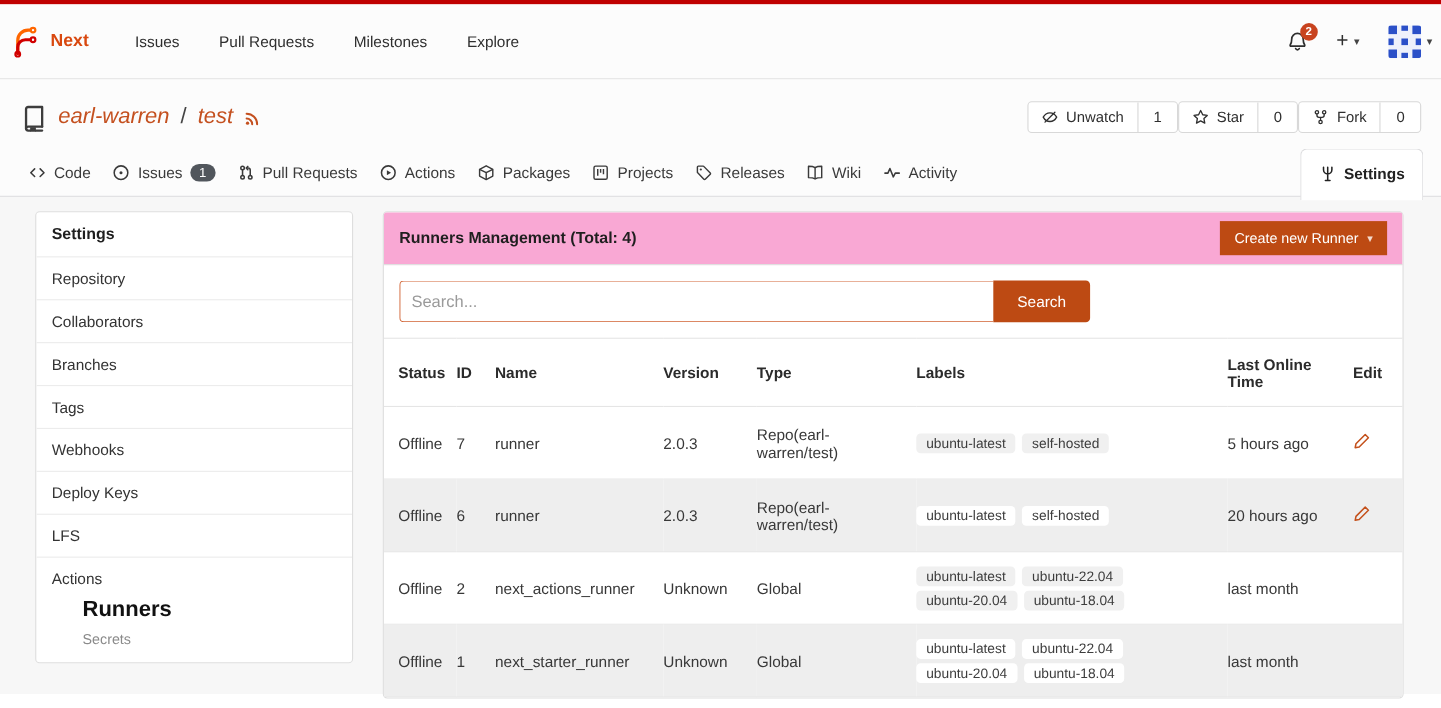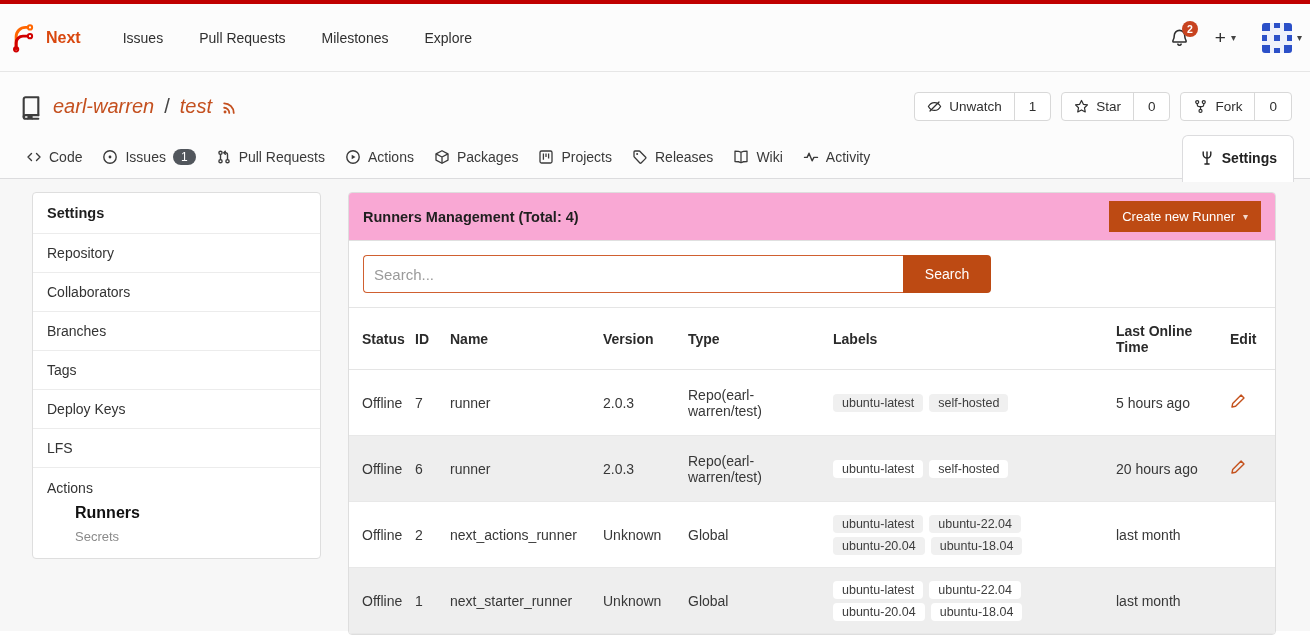--- a/index.html
+++ b/index.html
@@ -24,21 +24,21 @@
     display:flex; align-items:center; justify-content:center; }
   .plus-group, .avatar-group { display:flex; align-items:center; gap:5px; font-size:19px; color:#2f2f2f; }
   .caret { font-size:10px; color:#444; }
   .avatar { width:30px; height:30px; border-radius:3px; overflow:hidden; display:block; }
 
   
   .repo-header { display:flex; align-items:center; padding:20px 18px 14px 18px; }
   .repo-title { display:flex; align-items:center; gap:9px; font-size:20px; }
   .repo-owner, .repo-name { color:#c4501f;font-style:italic; }
   .repo-sep { color:#444; padding:0 1px; }
-  .repo-actions { margin-left:auto; display:flex; gap:10px; }
+  .repo-actions { margin-left:auto; display:flex; }
   .btn-group { display:flex; border:1px solid #d8d8d8; border-radius:4px; background:#fff;
     overflow:hidden; font-size:13.5px; color:#2f2f2f; }
   .btn-main { display:flex; align-items:center; gap:7px; padding:6px 12px; }
   .btn-count { border-left:1px solid #d8d8d8; padding:6px 14px; display:flex; align-items:center; }
 
   
   .tabbar { display:flex; padding:0 16px; border-bottom:1px solid #dcdcde; height:44px; }
   .tab { display:flex; align-items:center; gap:7px; padding:11px 10px; font-size:14px; color:#3a3a3a; }
   .tab-badge { background:#51565c; color:#fff; font-size:12px; padding:1px 8px; border-radius:9px; }
   .tab.settings { margin-left:auto; background:#fff; border:1px solid #dcdcde; border-bottom:none;
@@ -47,21 +47,21 @@
   
   .content { background:#f7f7f7; height:452px; padding:13px 34px 0 32px; display:flex; gap:27px; }
   .card { background:#fff; border:1px solid #dedede; border-radius:4px; }
 
   
   .sidebar { width:289px; align-self:flex-start; overflow:hidden; }
   .side-title { padding:12px 14px; font-weight:700; font-size:14.5px; color:#1f1f1f; border-bottom:1px solid #ececec; }
   .side-item { display:block; padding:11px 14px; font-size:14px; color:#333; border-bottom:1px solid #ececec; }
   .side-group { padding:11px 14px 14px 14px; }
   .side-group-label { font-size:14px; color:#333; }
-  .side-sub { display:block; padding:7px 0 0 28px; font-size:16px; color:#333; }
+  .side-sub { display:block; padding:7px 0 0 28px; font-size:20px; color:#333; }
   .side-sub.active { font-weight:700; color:#111; }
   .side-sub.muted { color:#8a8a8a; font-size:13px; }
 
   
   .main-panel { flex:1; align-self:flex-start; overflow:hidden; }
   .panel-header { display:flex; align-items:center; background:#f9a8d4; border-bottom:1px solid #e0e0e0;
     padding:8px 14px; }
   .panel-title { font-weight:700; font-size:14.5px; color:#1f1f1f; }
   .create-btn { margin-left:auto; background:#bd4a13; color:#fff; font-size:13px; border:none;
     border-radius:0; padding:8px 13px; display:flex; align-items:center; gap:8px; cursor:pointer;
@@ -297,20 +297,21 @@
 </div>
 
 <div class="content">
 
   <div class="card sidebar">
     <div class="side-title">Settings</div>
     <a class="side-item">Repository</a>
     <a class="side-item">Collaborators</a>
     <a class="side-item">Branches</a>
     <a class="side-item">Tags</a>
+    <a class="side-item">Webhooks</a>
     <a class="side-item">Deploy Keys</a>
     <a class="side-item">LFS</a>
     <div class="side-group">
       <a class="side-group-label">Actions</a>
       <a class="side-sub active">Runners</a>
       <a class="side-sub muted">Secrets</a>
     </div>
   </div>
 
   <div class="card main-panel">

